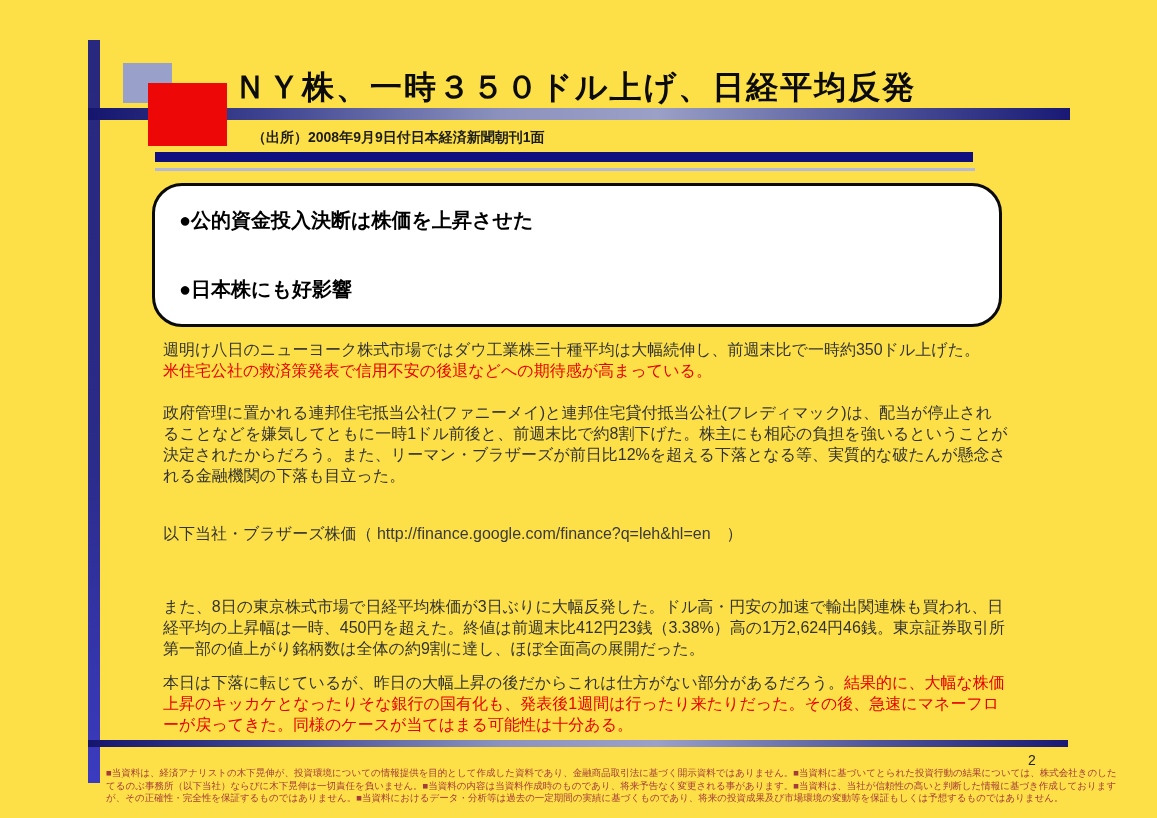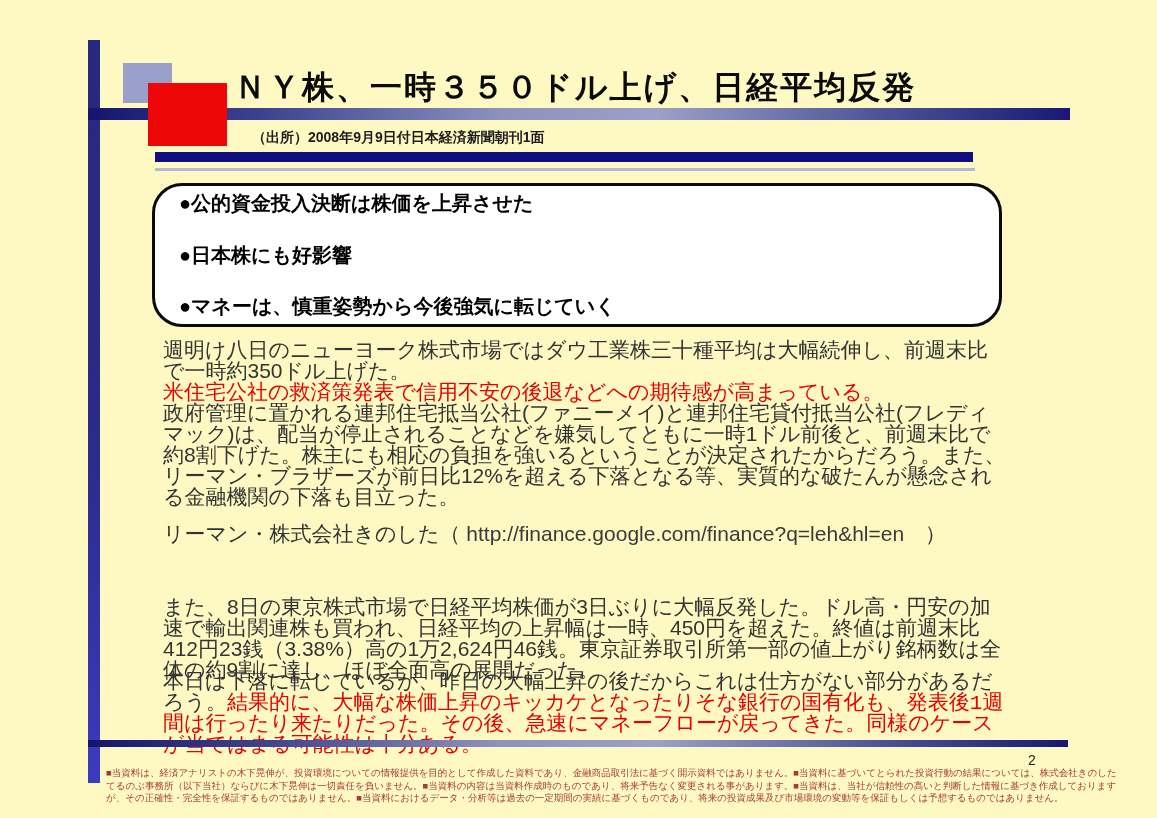--- a/index.html
+++ b/index.html
@@ -1,17 +1,17 @@
 <!DOCTYPE html>
 <html><head>
 <meta charset="utf-8">
 <style>
   html,body { margin:0; padding:0; background:#ffffff; }
   .page {
-    position:relative; width:1157px; height:818px; background:#fef9c3;
+    position:relative; width:1157px; height:818px; background:#fde047;
     font-family:"Liberation Sans","DejaVu Sans",sans-serif; overflow:hidden;
   }
   
   .vbar {
     position:absolute; left:88px; top:40px; width:12px; height:743px;
     background:linear-gradient(180deg,#28287e 0%,#2b2b88 55%,#3b3bc0 100%);
   }
   .hbar {
     position:absolute; left:88px;
     background:linear-gradient(90deg,#15156e 0%,#3d4390 18%,#8c92bd 42%,#9aa0c6 58%,#4a4f96 82%,#191975 100%);
@@ -35,24 +35,24 @@
   .highlight-box {
     position:absolute; left:152px; top:183px; width:850px; height:144px;
     border:3px solid #0a0a0a; border-radius:30px; box-sizing:border-box;
     display:flex; flex-direction:column; justify-content:space-evenly;
     padding-left:24px; background:#ffffff;gap:20px;
   }
   .highlight-item { font-size:20px; font-weight:bold; color:#000000; white-space:nowrap; }
 
   .para {
     position:absolute; left:163px; width:845px; margin:0;
-    font-size:21px; line-height:21px; color:#333333;
+    font-size:16px; line-height:21px; color:#333333;
     text-align:left;
   }
-  .p0 { top:339px; } .p1 { top:402px; } .p2 { top:523px; } .p3 { top:596px; } .p4 { top:672px;font-family:Liberation Mono, monospace; }
+  .p0 { top:339px; } .p1 { top:402px; } .p2 { top:523px; } .p3 { top:596px; } .p4 { top:672px; }
   .seg-normal { color:#333333; }
   .seg-red    { color:#e60000; }
   .seg-link   { color:#3a3a3a; cursor:pointer; }
 
   .footer-text {
     position:absolute; left:106px; top:751px;
     font-size:9.5px; line-height:12.5px; color:#a63b3b; white-space:nowrap;margin-top:16px;
   }
   .page-number { position:absolute; left:1028px; top:752px; font-size:14px; color:#222222; }
 </style>
@@ -67,27 +67,26 @@
   <div class="hbar top"></div>
 
   <div class="page-title">ＮＹ株、一時３５０ドル上げ、日経平均反発</div>
   <div class="source-line">（出所）2008年9月9日付日本経済新聞朝刊1面</div>
   <div class="bar2"></div>
   <div class="thinline"></div>
 
   <div class="highlight-box" id="highlight-list">
       <div class="highlight-item">●公的資金投入決断は株価を上昇させた</div>
       <div class="highlight-item">●日本株にも好影響</div>
-      <div class="highlight-item">●マネーは、慎重姿勢から今後強気に転じていく</div>
     </div>
 
   <div id="body-paragraphs">
       <p class="para p0"><span class="seg-normal">週明け八日のニューヨーク株式市場ではダウ工業株三十種平均は大幅続伸し、前週末比で一時約350ドル上げた。</span><br><span class="seg-red">米住宅公社の救済策発表で信用不安の後退などへの期待感が高まっている。</span></p>
       <p class="para p1"><span class="seg-normal">政府管理に置かれる連邦住宅抵当公社(ファニーメイ)と連邦住宅貸付抵当公社(フレディマック)は、配当が停止されることなどを嫌気してともに一時1ドル前後と、前週末比で約8割下げた。株主にも相応の負担を強いるということが決定されたからだろう。また、リーマン・ブラザーズが前日比12%を超える下落となる等、実質的な破たんが懸念される金融機関の下落も目立った。</span></p>
-      <p class="para p2"><span class="seg-normal">リーマン・株式会社きのした（ </span><span class="seg-link">http://finance.google.com/finance?q=leh&amp;hl=en</span><span class="seg-normal">　）</span></p>
+      <p class="para p2"><span class="seg-normal">以下当社・ブラザーズ株価（ </span><span class="seg-link">http://finance.google.com/finance?q=leh&amp;hl=en</span><span class="seg-normal">　）</span></p>
       <p class="para p3"><span class="seg-normal">また、8日の東京株式市場で日経平均株価が3日ぶりに大幅反発した。ドル高・円安の加速で輸出関連株も買われ、日経平均の上昇幅は一時、450円を超えた。終値は前週末比412円23銭（3.38%）高の1万2,624円46銭。東京証券取引所第一部の値上がり銘柄数は全体の約9割に達し、ほぼ全面高の展開だった。</span></p>
       <p class="para p4"><span class="seg-normal">本日は下落に転じているが、昨日の大幅上昇の後だからこれは仕方がない部分があるだろう。</span><span class="seg-red">結果的に、大幅な株価上昇のキッカケとなったりそな銀行の国有化も、発表後1週間は行ったり来たりだった。その後、急速にマネーフローが戻ってきた。同様のケースが当てはまる可能性は十分ある。</span></p>
     </div>
 
   <div class="hbar bottom"></div>
   <div class="footer-text" id="footer-lines">
       <div>■当資料は、経済アナリストの木下晃伸が、投資環境についての情報提供を目的として作成した資料であり、金融商品取引法に基づく開示資料ではありません。■当資料に基づいてとられた投資行動の結果については、株式会社きのした</div>
       <div>てるのぶ事務所（以下当社）ならびに木下晃伸は一切責任を負いません。■当資料の内容は当資料作成時のものであり、将来予告なく変更される事があります。■当資料は、当社が信頼性の高いと判断した情報に基づき作成しております</div>
       <div>が、その正確性・完全性を保証するものではありません。■当資料におけるデータ・分析等は過去の一定期間の実績に基づくものであり、将来の投資成果及び市場環境の変動等を保証もしくは予想するものではありません。</div>
     </div>

